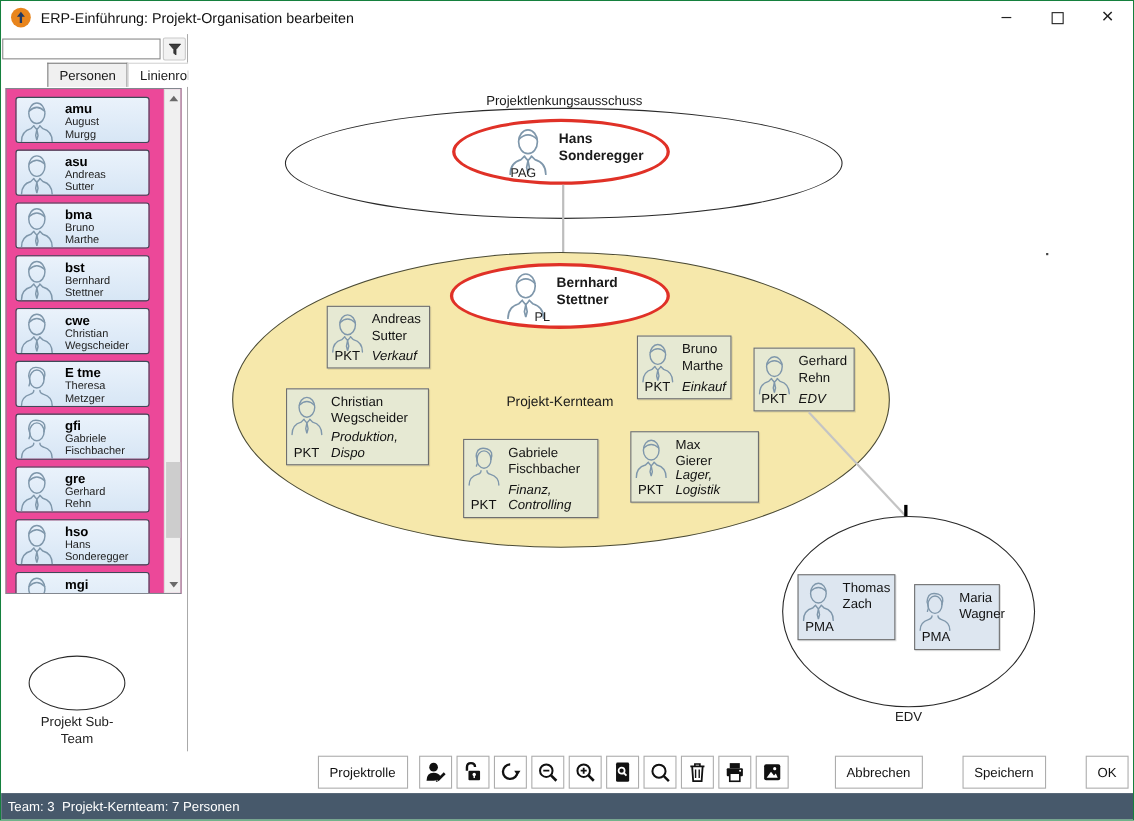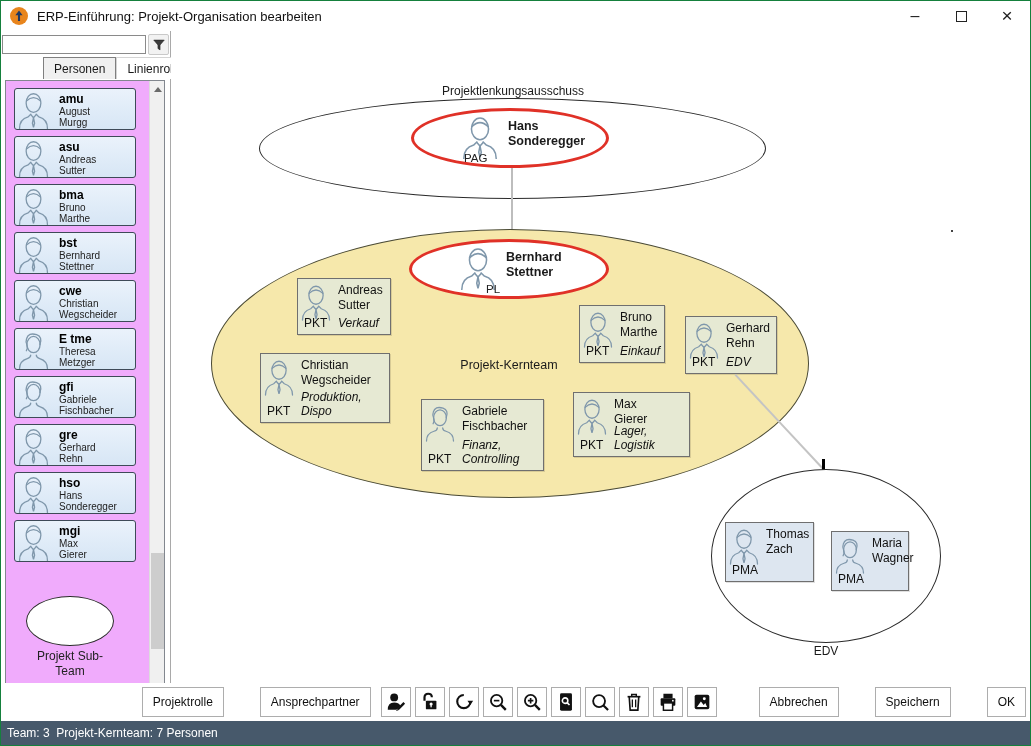--- a/index.html
+++ b/index.html
@@ -16,21 +16,21 @@
   .wc-max-glyph { width:11px; height:11px; border:1.4px solid #222; display:inline-block; }
   .wc-close { font-size:19px; }
 
   
   .sidebar { position:absolute; top:30px; left:0; width:170px; height:654px; background:#fff; border-right:1px solid #a9a9a9; }
   .search-input { position:absolute; left:1px; top:4px; width:144px; height:19px; border:1px solid #8a8a8a; font-size:12px; padding:0 3px; }
   .flt-btn { position:absolute; left:147px; top:3px; width:21px; height:21px; background:#f2f2f2; border:1px solid #c9c9c9; border-radius:2px; display:flex; align-items:center; justify-content:center; }
   .tabs { position:absolute; left:2px; top:26px; height:22px; display:flex;margin-left:40px; }
   .tab { height:22px; display:flex; align-items:center; justify-content:center; font-size:12px; padding:0 10px; border:1px solid #d4d4d4; background:#fff; border-bottom:none; }
   .tab.active { background:#f0f0f0; border-color:#7f7f7f; }
-  .listbox { position:absolute; left:4px; top:49px; width:160px; height:640px; border:1px solid #82878f; background:#f0abfc; }
+  .listbox { position:absolute; left:4px; top:49px; width:160px; height:460px; border:1px solid #82878f; background:#ec4899; }
   .plist { position:absolute; left:0; top:0; right:15px; bottom:0; padding:7px 0 0 8px; overflow:hidden; }
   .p-item { position:relative; width:122px; height:42px; margin-bottom:6px; background:linear-gradient(#eaf2fb,#d7e6f5); border:1px solid #3e4a58; border-radius:3px; }
   .p-item .av { position:absolute; left:3px; top:2px; width:31px; height:38px; }
   .p-code { position:absolute; left:44px; top:3px; font-weight:bold; font-size:12px; color:#000; }
   .p-nm { position:absolute; left:44px; top:17px; font-size:10px; line-height:11px; color:#222; }
   .sb-scroll { position:absolute; top:0; right:0; width:15px; bottom:0; background:#f0f0f0; border-left:1px solid #dcdcdc; }
   .scroll-btn { position:absolute; left:0; width:15px; height:16px; display:flex; align-items:center; justify-content:center; }
   .scroll-btn.up { top:0; } .scroll-btn.down { bottom:0; }
   .tri-up { width:0; height:0; border-left:4px solid transparent; border-right:4px solid transparent; border-bottom:5px solid #6a6a6a; }
   .tri-down { width:0; height:0; border-left:4px solid transparent; border-right:4px solid transparent; border-top:5px solid #6a6a6a; }
@@ -367,21 +367,20 @@
           <use href="#av-f"></use>
         </svg>
       <div class="card-name">Maria
 Wagner</div>
       <div class="card-role">PMA</div>
     </div>
   </div>
 
   <div class="toolbar">
     <button class="t-btn">Projektrolle</button>
-    <button class="t-btn">Ansprechpartner</button>
     <span class="gap"></span>
     <button class="t-ico">
       <svg width="22" height="22" viewBox="0 0 24 24">
         <circle cx="10" cy="7" r="4.3" fill="#111"></circle>
         <path d="M3,20.5 Q3,12.5 10,12.5 Q15,12.5 16.8,16 L13.5,19.5 Q12,20.5 10,20.5 Z" fill="#111"></path>
         <path d="M14,20 L21,13" stroke="#111" stroke-width="2.6"></path>
         <polygon points="12.2,21.8 14.6,21 13,19.4" fill="#111"></polygon>
       </svg>
     </button>
     <button class="t-ico">

